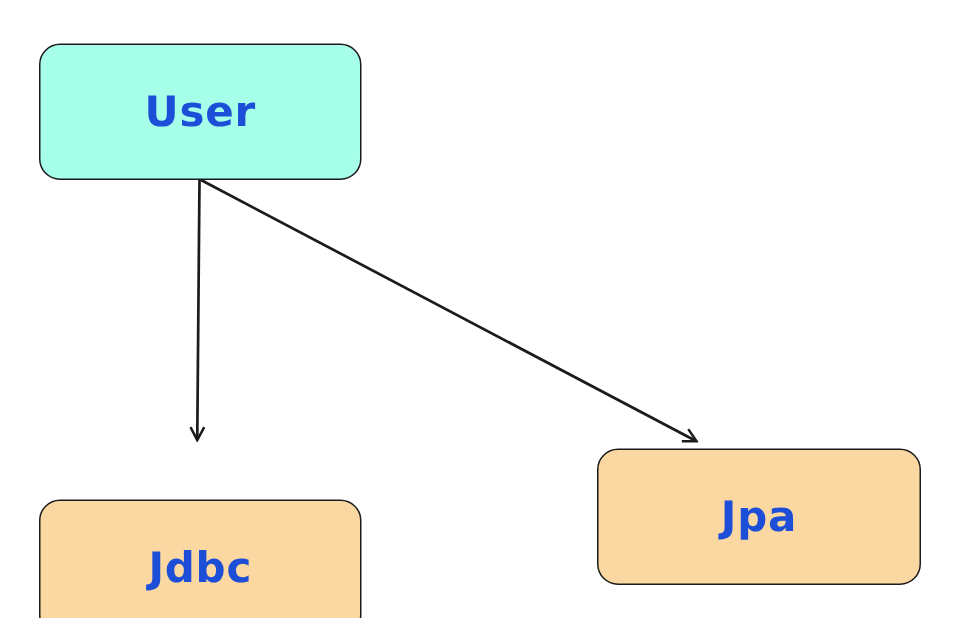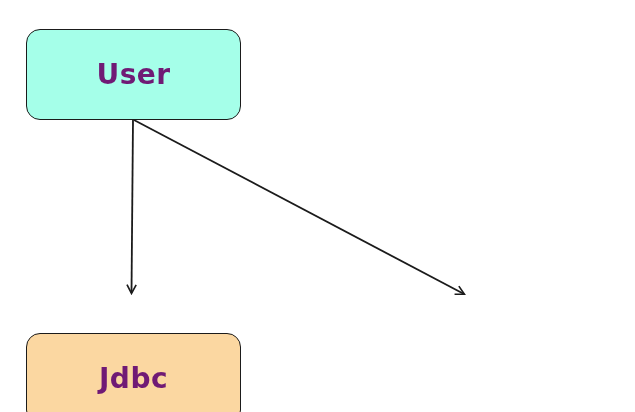--- a/index.html
+++ b/index.html
@@ -20,21 +20,21 @@
     box-sizing: border-box;
     border: 1.6px solid #1b1b1b;
     border-radius: 14px;
     display: flex;
     align-items: center;
     justify-content: center;
   }
   .node .label {
     font-size: 28px;
     font-weight: bold;
-    color: #701a75;
+    color: #1d4ed8;
     letter-spacing: 0.5px;
     user-select: none;
   }
   #node-user { left: 26px; top: 29px;  width: 215px; height: 91px; }
   #node-jdbc { left: 26px; top: 299px; width: 215px; height: 91px; margin-top: 34px; }
   #node-jpa  { left: 398px; top: 299px; width: 216px; height: 91px; }
   #edges {
     position: absolute;
     left: 0;
     top: 0;
@@ -63,14 +63,17 @@
   </svg>
 
   <div id="node-user" class="node" style="background-color: rgb(165, 255, 233);">
     <span class="label">User</span>
   </div>
 
   <div id="node-jdbc" class="node" style="background-color: rgb(251, 215, 161);">
     <span class="label">Jdbc</span>
   </div>
 
+  <div id="node-jpa" class="node" style="background-color: rgb(251, 215, 161);">
+    <span class="label">Jpa</span>
+  </div>
 
 </div>
 
 </body></html>

